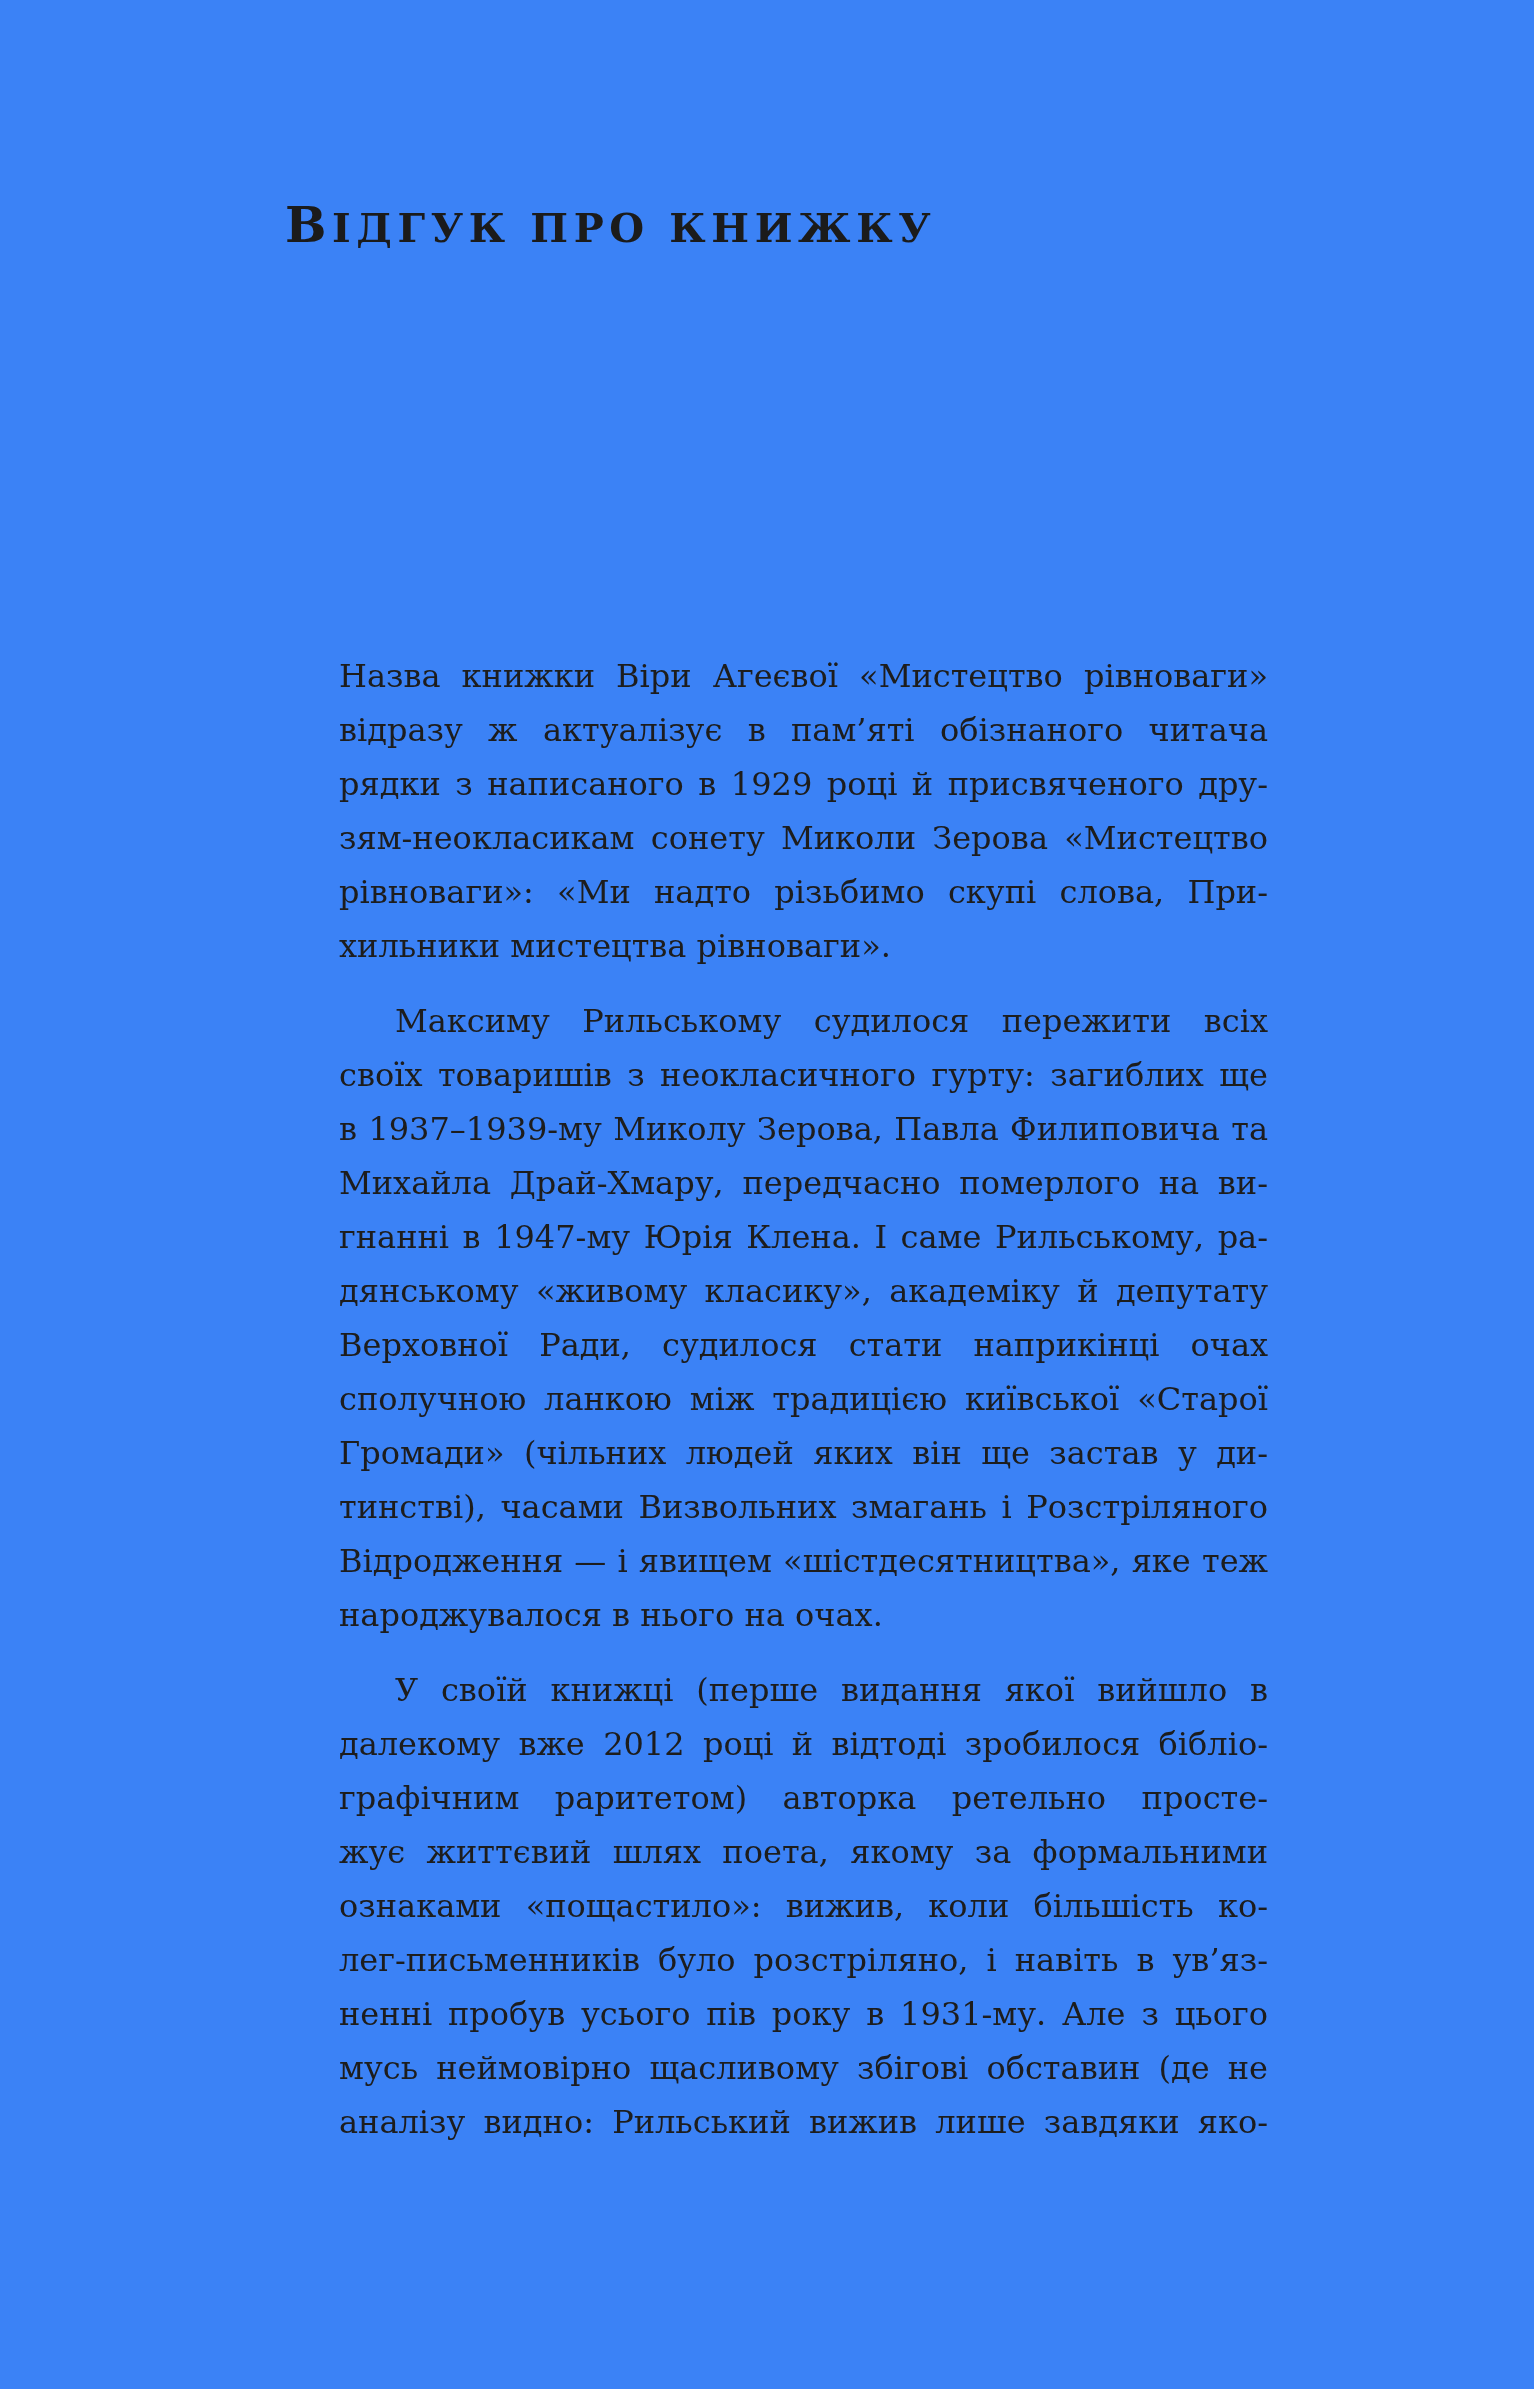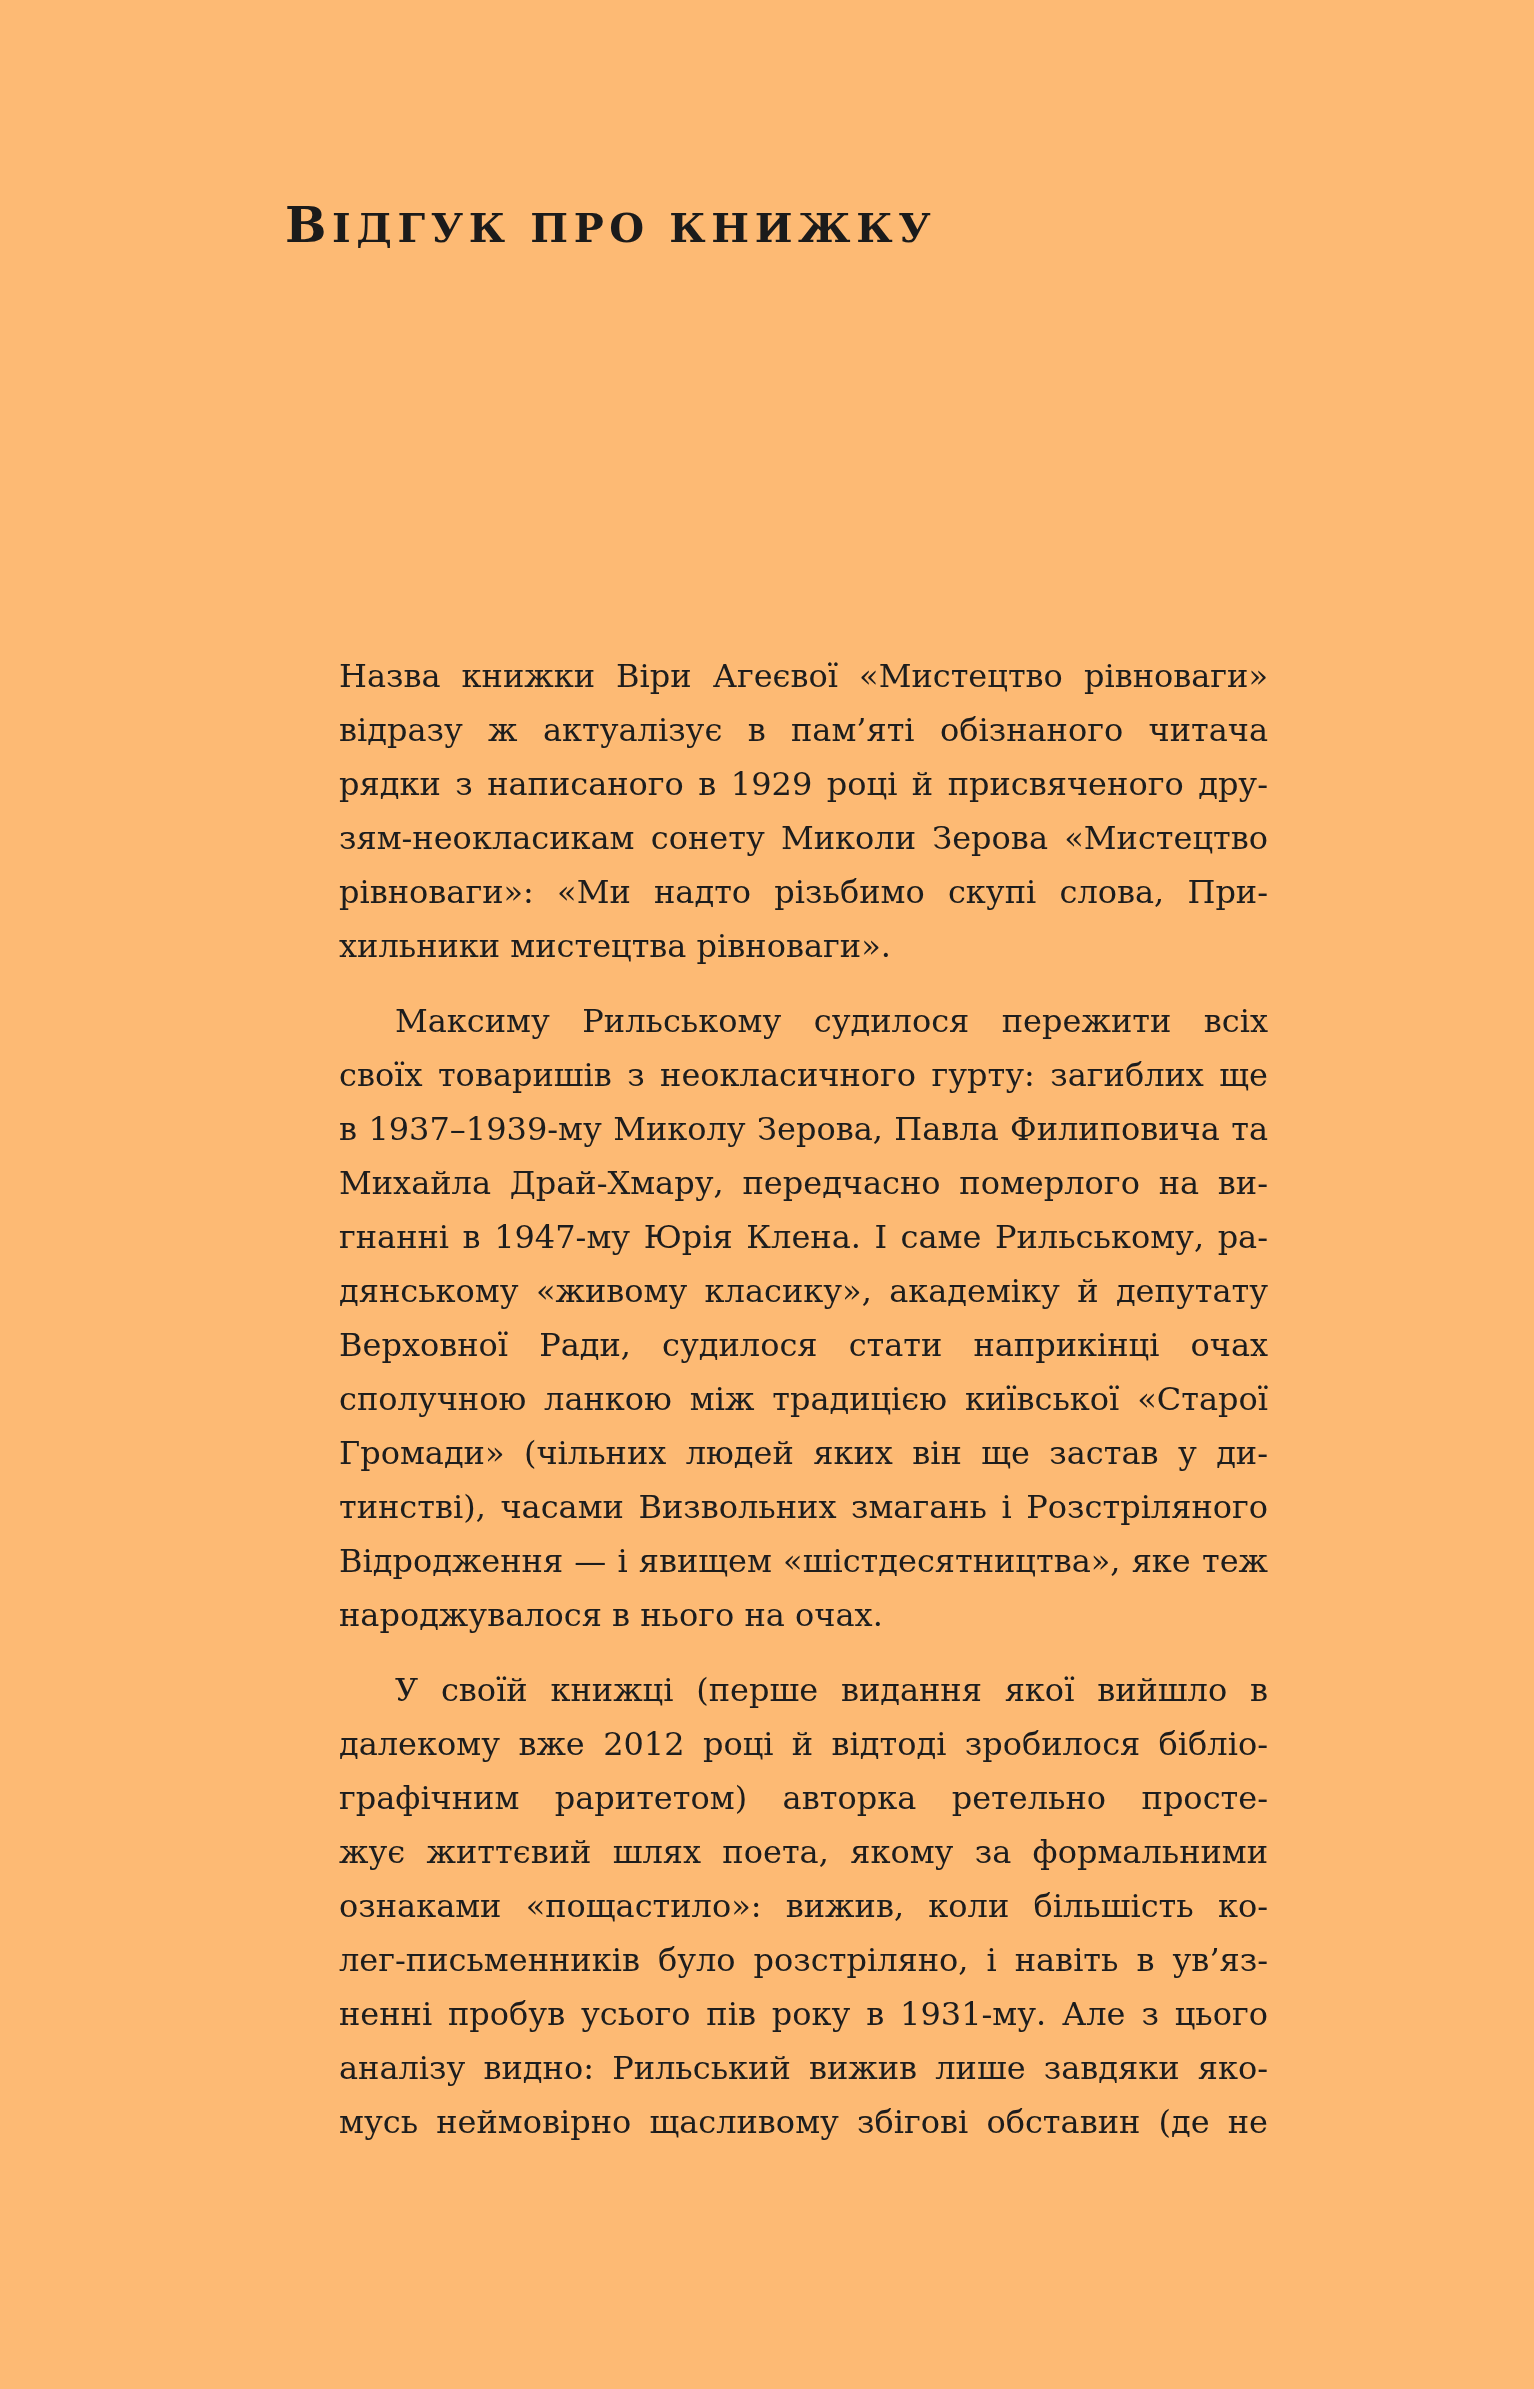--- a/index.html
+++ b/index.html
@@ -4,21 +4,21 @@
 <style>
   html, body {
     margin: 0;
     padding: 0;
     background: #ffffff;
   }
   .page {
     position: relative;
     width: 1535px;
     height: 2389px;
-    background: #fdba74;
+    background: #3b82f6;
     overflow: hidden;
     font-family: "DejaVu Serif", serif;
   }
   .chapter-title {
     position: absolute;
     left: 285px;
     top: 200px;
     margin: 0;
     font-family: "DejaVu Serif", serif;
     font-weight: 700;
@@ -82,17 +82,17 @@
       <div class="line">тинстві), часами Визвольних змагань і Розстріляного</div>
       <div class="line">Відродження — і явищем «шістдесятництва», яке теж</div>
       <div class="line last">народжувалося в нього на очах.</div>
       <div class="line indent">У своїй книжці (перше видання якої вийшло в</div>
       <div class="line">далекому вже 2012 році й відтоді зробилося бібліо-</div>
       <div class="line">графічним раритетом) авторка ретельно просте-</div>
       <div class="line">жує життєвий шлях поета, якому за формальними</div>
       <div class="line">ознаками «пощастило»: вижив, коли більшість ко-</div>
       <div class="line">лег-письменників було розстріляно, і навіть в ув’яз-</div>
       <div class="line">ненні пробув усього пів року в 1931-му. Але з цього</div>
+      <div class="line">мусь неймовірно щасливому збігові обставин (де не</div>
       <div class="line">аналізу видно: Рильський вижив лише завдяки яко-</div>
-      <div class="line">мусь неймовірно щасливому збігові обставин (де не</div>
     </div>
 </div>
 
 
 </body></html>

